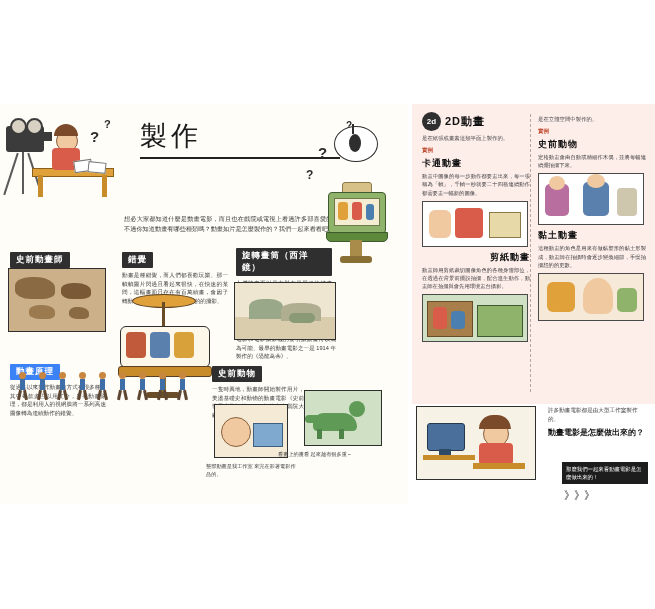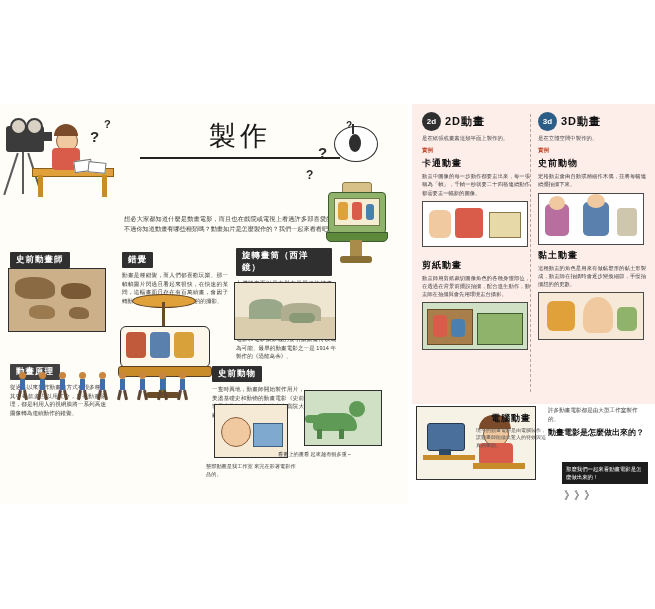--- a/index.html
+++ b/index.html
@@ -14,42 +14,42 @@
 
   
   .left-page{
     position:absolute;left:0;top:104px;width:408px;height:400px;
     background:#fffdf8;
   }
   .title-block{
     position:absolute;left:140px;top:14px;width:200px;
   }
   .title-1{
-    font-size:27px;color:#1a1a1a;letter-spacing:4px;text-align:center;
+    font-size:27px;color:#1a1a1a;letter-spacing:4px;text-align:left;
     font-family:"DejaVu Sans",sans-serif;font-weight:400;
   }
   .title-rule{height:2px;background:#222;margin:3px 0 4px 0;}
   .title-2{
     font-size:30px;color:#111;letter-spacing:3px;text-align:center;
     font-weight:bold;font-family:"DejaVu Sans",sans-serif;
   }
   .lead{
     position:absolute;left:124px;top:110px;width:240px;
     font-size:6.2px;line-height:10px;color:#3a3a3a;text-align:justify;
   }
   .qmark{position:absolute;color:#2b2b2b;font-weight:bold;}
 
   
   .sec{position:absolute;margin-top:8px;}
   .sec-head{
     display:inline-block;background:#2f2f2f;color:#fff;
     font-size:8.5px;font-weight:bold;padding:2px 6px;letter-spacing:1px;
     border-radius:1px;
   }
-  .sec-head.green{background:#404040;}
+  .sec-head.green{background:#3b82f6;}
   .sec-body{
     font-size:5.6px;line-height:8.6px;color:#3c3c3c;margin-top:3px;text-align:justify;
   }
 
   
   .art{position:absolute;border:1.2px solid #2f2f2f;background:#fff;overflow:hidden;}
   .art-cap{position:absolute;font-size:5.2px;color:#444;line-height:8px;}
 
   
   .right-page{
@@ -317,35 +317,32 @@
       <div class="rp-kicker">實例</div>
       <div class="rp-h">卡通動畫</div>
       <div class="rp-p">動畫中圖像的每一步動作都要畫出來，每一張稱為「幀」，千幀一秒就要二十四格連續動作都需要畫一幅新的圖像。</div>
 
       <div class="rp-art" style="width:104px;height:44px;position:relative;">
         <div class="sk" style="left:6px;top:8px;width:22px;height:28px;background:#f0c9a0;border-radius:6px;"></div>
         <div class="sk" style="left:32px;top:6px;width:28px;height:30px;background:#d95b4a;border-radius:4px;"></div>
         <div class="sk" style="left:66px;top:10px;width:30px;height:24px;background:#e8d9a8;border:1px solid #8a7a4a;"></div>
       </div>
 
-      <div class="rp-h" style="margin-top:12px;">剪紙動畫</div>
+      <div class="rp-h" style="margin-top:4px;text-align:right;">剪紙動畫</div>
       <div class="rp-p">動畫師用剪紙裁切圖像角色的各種身體部位，在透過在背景前擺設拍攝，配合進生動作，動畫師在拍攝與會先用環境畫台攝影。</div>
 
       <div class="rp-art" style="width:104px;height:46px;position:relative;background:#cfe0c5;">
         <div class="sk" style="left:4px;top:6px;width:44px;height:34px;background:#a87f4a;border:1px solid #6a4c28;"></div>
         <div class="sk" style="left:10px;top:12px;width:14px;height:22px;background:#d95b4a;border-radius:4px;"></div>
         <div class="sk" style="left:28px;top:16px;width:14px;height:18px;background:#4a7fb0;border-radius:4px;"></div>
         <div class="sk" style="left:54px;top:10px;width:44px;height:30px;background:#8fb36a;border:1px solid #3f5a30;"></div>
       </div>
     </div>
 
     <div class="rp-col r">
-      <div>
-        <span class="badge blue">3d</span><span class="rp-title">3D動畫</span>
-      </div>
       <div class="rp-sub">是在立體空間中製作的。</div>
 
       <div class="rp-kicker">實例</div>
       <div class="rp-h">史前動物</div>
       <div class="rp-p">定格動畫會由自動或精細作木偶，並將每幅連續擺拍攝下來。</div>
 
       <div class="rp-art" style="width:104px;height:50px;position:relative;">
         <div class="sk" style="left:6px;top:10px;width:24px;height:32px;background:#b86fa0;border-radius:5px;"></div>
         <div class="sk" style="left:10px;top:2px;width:16px;height:14px;border-radius:50%;background:#f0c9a0;"></div>
         <div class="sk" style="left:44px;top:8px;width:26px;height:34px;background:#5a80ae;border-radius:5px;"></div>
@@ -371,24 +368,20 @@
       <div class="sk" style="left:22px;top:42px;width:12px;height:6px;background:#2f4a66;"></div>
       <div class="sk" style="left:6px;top:48px;width:52px;height:5px;background:#c98c2b;"></div>
       <div class="sk" style="left:66px;top:14px;width:24px;height:24px;border-radius:50%;background:#f0c9a0;border:1px solid #8a5f3c;"></div>
       <div class="sk" style="left:62px;top:8px;width:32px;height:14px;border-radius:14px 14px 0 0;background:#7a4a2a;"></div>
       <div class="sk" style="left:62px;top:36px;width:34px;height:22px;background:#d95b4a;border-radius:4px;"></div>
       <div class="sk" style="left:56px;top:56px;width:52px;height:6px;background:#c98c2b;"></div>
     </div>
 
     <div style="position:absolute;left:18px;top:10px;"></div>
 
-    <div style="position:absolute;left:64px;top:6px;width:70px;">
-      <div class="rp-h" style="text-align:center;">電腦動畫</div>
-      <div class="tiny" style="margin-top:2px;">現今的動畫電影是由電腦製作，讓動畫師能做出驚人的特效與逼真的畫面。</div>
-    </div>
 
     <div class="speech">
       <div>許多動畫電影都是由大型工作室製作的。</div>
       <div class="speech-strong" style="margin-top:3px;">動畫電影是怎麼做出來的？</div>
     </div>
 
     <div class="dark-band">那麼我們一起來看動畫電影是怎麼做出來的！</div>
     <div class="chev">》》》</div>
   </div>
 

